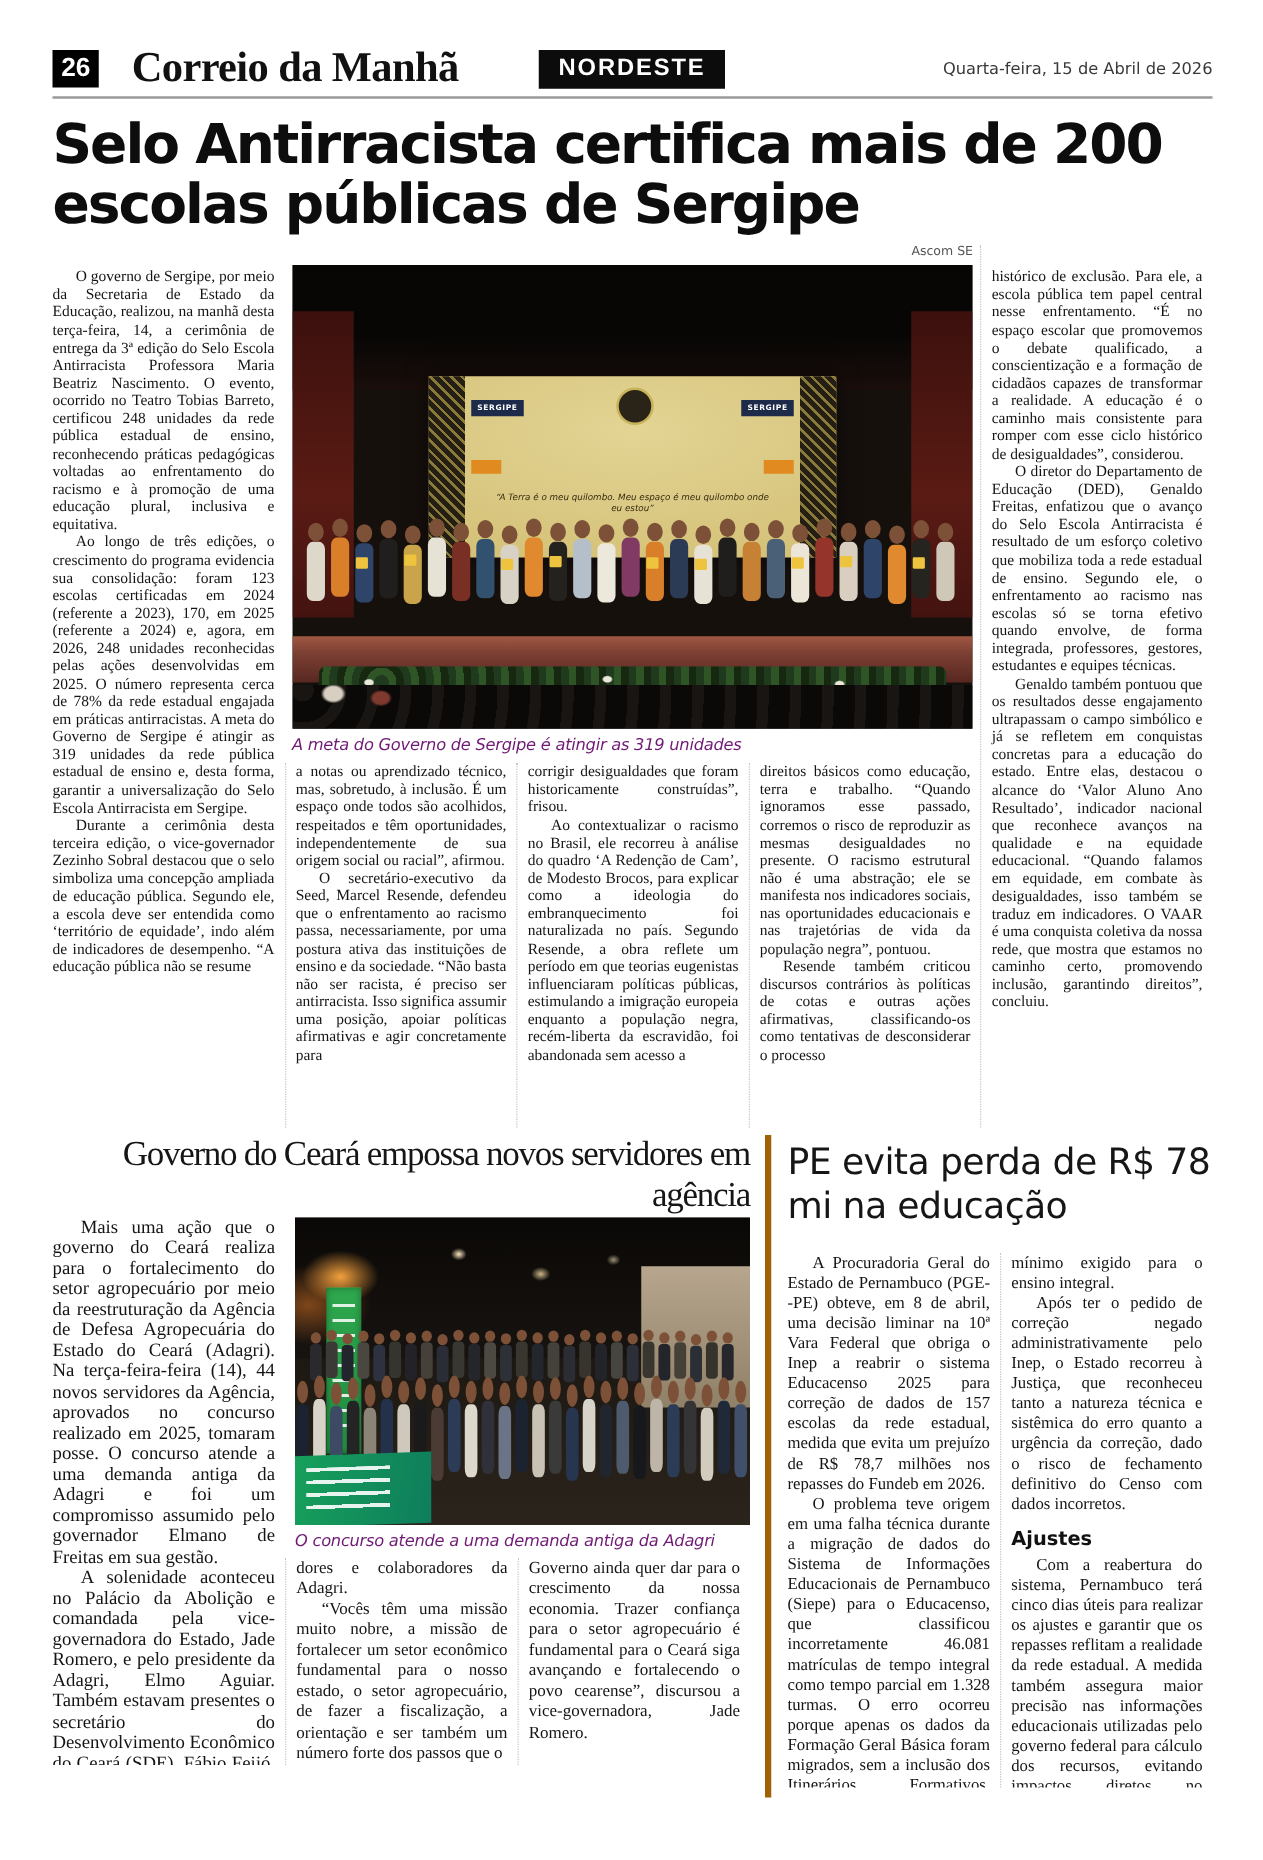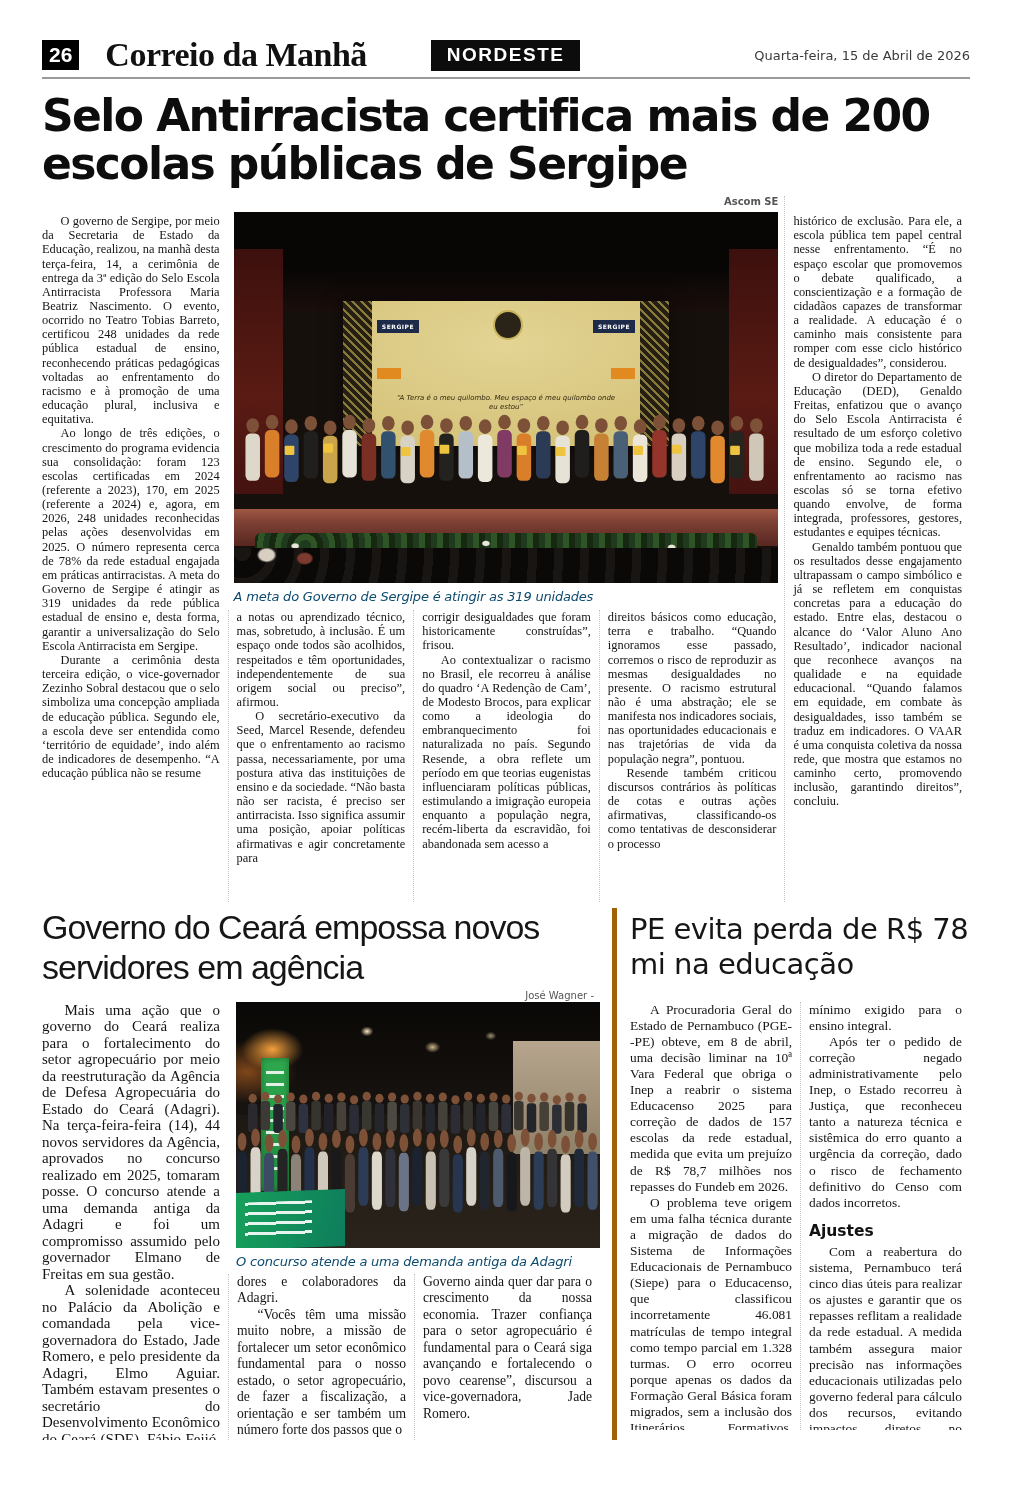--- a/index.html
+++ b/index.html
@@ -27,36 +27,36 @@
 
   
   .bodycol{font-size:12.4px;line-height:14.15px;text-align:justify;box-sizing:border-box;
            padding:0 8px;border-left:1px dotted #c6c6c6;overflow:hidden;}
   .bodycol.first{border-left:none;padding-left:0;}
   .para{margin:0;}
   .para.ind{text-indent:1.5em;}
   .para.sub{font-family:"DejaVu Sans",sans-serif;font-weight:700;font-size:15.5px;
             text-align:left;text-indent:0;margin:12px 0 5px;color:#111;}
   .caption{font-family:"DejaVu Sans",sans-serif;font-style:italic;font-size:13px;
-           color:#0c4a6e;letter-spacing:-.2px;padding:6px 6px 0;box-sizing:border-box;}
+           color:#701a75;letter-spacing:-.2px;padding:6px 6px 0;box-sizing:border-box;}
   .credit{font-family:"DejaVu Sans",sans-serif;font-size:10px;color:#555;
           text-align:right;box-sizing:border-box;padding-right:6px;}
 
   
   .a1grid{display:grid;height:706px;
           grid-template-columns:repeat(5,1fr);
           grid-template-rows:16px 371px 27px 1fr;
           grid-template-areas:
             "c1 cr cr cr c5"
             "c1 ph ph ph c5"
             "c1 cap cap cap c5"
             "c1 k2 k3 k4 c5";}
   .area-c1{grid-area:c1;padding-top:18px;}
   .area-c5{grid-area:c5;padding-top:18px;}
-  .area-cr{grid-area:cr;font-weight:bold;}
+  .area-cr{grid-area:cr;}
   .area-ph{grid-area:ph;padding:0 6px;box-sizing:border-box;}
   .area-cap{grid-area:cap;}
   .area-k2{grid-area:k2;}
   .area-k3{grid-area:k3;}
   .area-k4{grid-area:k4;}
 
   
   .photo1{position:relative;width:100%;height:100%;margin:0;overflow:hidden;background:#16100d;}
   .p1-top{position:absolute;left:0;top:0;right:0;height:27%;
           background:linear-gradient(180deg,#070605 55%,#1a0e0b 100%);}
@@ -90,22 +90,22 @@
         radial-gradient(10px 7px at 83% 55%,#e9e6da 0 30%,transparent 45%),
         repeating-radial-gradient(circle at 10% 50%,#1f3a1c 0 6px,#2f5426 6px 12px,#16280f 12px 18px);}
   .p1-audience{position:absolute;left:0;right:0;bottom:0;height:9.5%;
       background:
         radial-gradient(18px 14px at 6% 20%,#d8cfc2 0 40%,transparent 55%),
         radial-gradient(16px 12px at 13% 30%,#7e3a2e 0 40%,transparent 55%),
         repeating-radial-gradient(circle at 8px 4px,#191512 0 9px,#0b0908 9px 26px);}
 
   
   .bottom{display:grid;grid-template-columns:558px 1fr;margin-top:6px;height:530px;}
-  .a2h{font-family:Liberation Sans, sans-serif;font-weight:400;font-size:34px;line-height:1.17;
-       letter-spacing:-1px;color:#161616;margin:0;}
+  .a2h{font-family:Liberation Serif, serif;font-weight:400;font-size:28px;line-height:1.17;
+       letter-spacing:-1px;color:#161616;margin:0;text-align:right;}
   .a3wrap{border-left:5px solid #a16207;margin-left:12px;padding-left:13px;}
   .a3h{font-family:"DejaVu Sans",sans-serif;font-weight:400;font-size:29px;line-height:1.2;
        letter-spacing:-.5px;color:#161616;margin:4px 0 0;}
   .cr2{height:14px;padding-top:2px;}
   .a2grid{display:grid;grid-template-columns:1fr 1fr 1fr;
           grid-template-rows:246px 26px 1fr;height:438px;
           grid-template-areas:"b1 ph2 ph2" "b1 cap2 cap2" "b1 t2 t3";}
   .area-b1{grid-area:b1;font-size:15px;line-height:16.5px;}
   .area-ph2{grid-area:ph2;padding-left:8px;box-sizing:border-box;}
   .area-cap2{grid-area:cap2;padding-left:8px;}
@@ -224,21 +224,21 @@
       </div>
 
       <figcaption class="caption area-cap">A meta do Governo de Sergipe é atingir as 319 unidades</figcaption>
 
       <div class="bodycol first area-c1">
           <p class="para ind">O governo de Sergipe, por meio da Secretaria de Estado da Educação, realizou, na manhã desta terça-feira, 14, a cerimônia de entrega da 3ª edição do Selo Escola Antirracista Professora Maria Beatriz Nascimento. O evento, ocorrido no Teatro Tobias Barreto, certificou 248 unidades da rede pública estadual de ensino, reconhecendo práticas pedagógicas voltadas ao enfrentamento do racismo e à promoção de uma educação plural, inclusiva e equitativa.</p>
           <p class="para ind">Ao longo de três edições, o crescimento do programa evidencia sua consolidação: foram 123 escolas certificadas em 2024 (referente a 2023), 170, em 2025 (referente a 2024) e, agora, em 2026, 248 unidades reconhecidas pelas ações desenvolvidas em 2025. O número representa cerca de 78% da rede estadual engajada em práticas antirracistas. A meta do Governo de Sergipe é atingir as 319 unidades da rede pública estadual de ensino e, desta forma, garantir a universalização do Selo Escola Antirracista em Sergipe.</p>
           <p class="para ind">Durante a cerimônia desta terceira edição, o vice-governador Zezinho Sobral destacou que o selo simboliza uma concepção ampliada de educação pública. Segundo ele, a escola deve ser entendida como ‘território de equidade’, indo além de indicadores de desempenho. “A educação pública não se resume</p>
         </div>
       <div class="bodycol area-k2">
-          <p class="para">a notas ou aprendizado técnico, mas, sobretudo, à inclusão. É um espaço onde todos são acolhidos, respeitados e têm oportunidades, independentemente de sua origem social ou preciso”, afirmou.</p>
+          <p class="para">a notas ou aprendizado técnico, mas, sobretudo, à inclusão. É um espaço onde todos são acolhidos, respeitados e têm oportunidades, independentemente de sua origem social ou racial”, afirmou.</p>
           <p class="para ind">O secretário-executivo da Seed, Marcel Resende, defendeu que o enfrentamento ao racismo passa, necessariamente, por uma postura ativa das instituições de ensino e da sociedade. “Não basta não ser racista, é preciso ser antirracista. Isso significa assumir uma posição, apoiar políticas afirmativas e agir concretamente para</p>
         </div>
       <div class="bodycol area-k3">
           <p class="para">corrigir desigualdades que foram historicamente construídas”, frisou.</p>
           <p class="para ind">Ao contextualizar o racismo no Brasil, ele recorreu à análise do quadro ‘A Redenção de Cam’, de Modesto Brocos, para explicar como a ideologia do embranquecimento foi naturalizada no país. Segundo Resende, a obra reflete um período em que teorias eugenistas influenciaram políticas públicas, estimulando a imigração europeia enquanto a população negra, recém-liberta da escravidão, foi abandonada sem acesso a</p>
         </div>
       <div class="bodycol area-k4">
           <p class="para">direitos básicos como educação, terra e trabalho. “Quando ignoramos esse passado, corremos o risco de reproduzir as mesmas desigualdades no presente. O racismo estrutural não é uma abstração; ele se manifesta nos indicadores sociais, nas oportunidades educacionais e nas trajetórias de vida da população negra”, pontuou.</p>
           <p class="para ind">Resende também criticou discursos contrários às políticas de cotas e outras ações afirmativas, classificando-os como tentativas de desconsiderar o processo</p>
         </div>
@@ -247,21 +247,20 @@
           <p class="para ind">O diretor do Departamento de Educação (DED), Genaldo Freitas, enfatizou que o avanço do Selo Escola Antirracista é resultado de um esforço coletivo que mobiliza toda a rede estadual de ensino. Segundo ele, o enfrentamento ao racismo nas escolas só se torna efetivo quando envolve, de forma integrada, professores, gestores, estudantes e equipes técnicas.</p>
           <p class="para ind">Genaldo também pontuou que os resultados desse engajamento ultrapassam o campo simbólico e já se refletem em conquistas concretas para a educação do estado. Entre elas, destacou o alcance do ‘Valor Aluno Ano Resultado’, indicador nacional que reconhece avanços na qualidade e na equidade educacional. “Quando falamos em equidade, em combate às desigualdades, isso também se traduz em indicadores. O VAAR é uma conquista coletiva da nossa rede, que mostra que estamos no caminho certo, promovendo inclusão, garantindo direitos”, concluiu.</p>
         </div>
     </div>
   </section>
 
   <div class="bottom">
 
     <section>
       <h1 class="a2h">Governo do Ceará empossa novos servidores em agência</h1>
-      <div class="credit cr2">José Wagner -</div>
 
       <div class="a2grid">
         <div class="bodycol first area-b1">
             <p class="para ind">Mais uma ação que o governo do Ceará realiza para o fortalecimento do setor agropecuário por meio da reestruturação da Agência de Defesa Agropecuária do Estado do Ceará (Adagri). Na terça-feira-feira (14), 44 novos servidores da Agência, aprovados no concurso realizado em 2025, tomaram posse. O concurso atende a uma demanda antiga da Adagri e foi um compromisso assumido pelo governador Elmano de Freitas em sua gestão.</p>
             <p class="para ind">A solenidade aconteceu no Palácio da Abolição e comandada pela vice-governadora do Estado, Jade Romero, e pelo presidente da Adagri, Elmo Aguiar. Também estavam presentes o secretário do Desenvolvimento Econômico do Ceará (SDE), Fábio Feijó, os secretários executicos da SDE, Silvio Carlos e Renys Frota, além de diretores, gerentes, servi-</p>
           </div>
 
         <div class="area-ph2">
           <figure class="photo2">
             <div class="p2-mid"></div>

